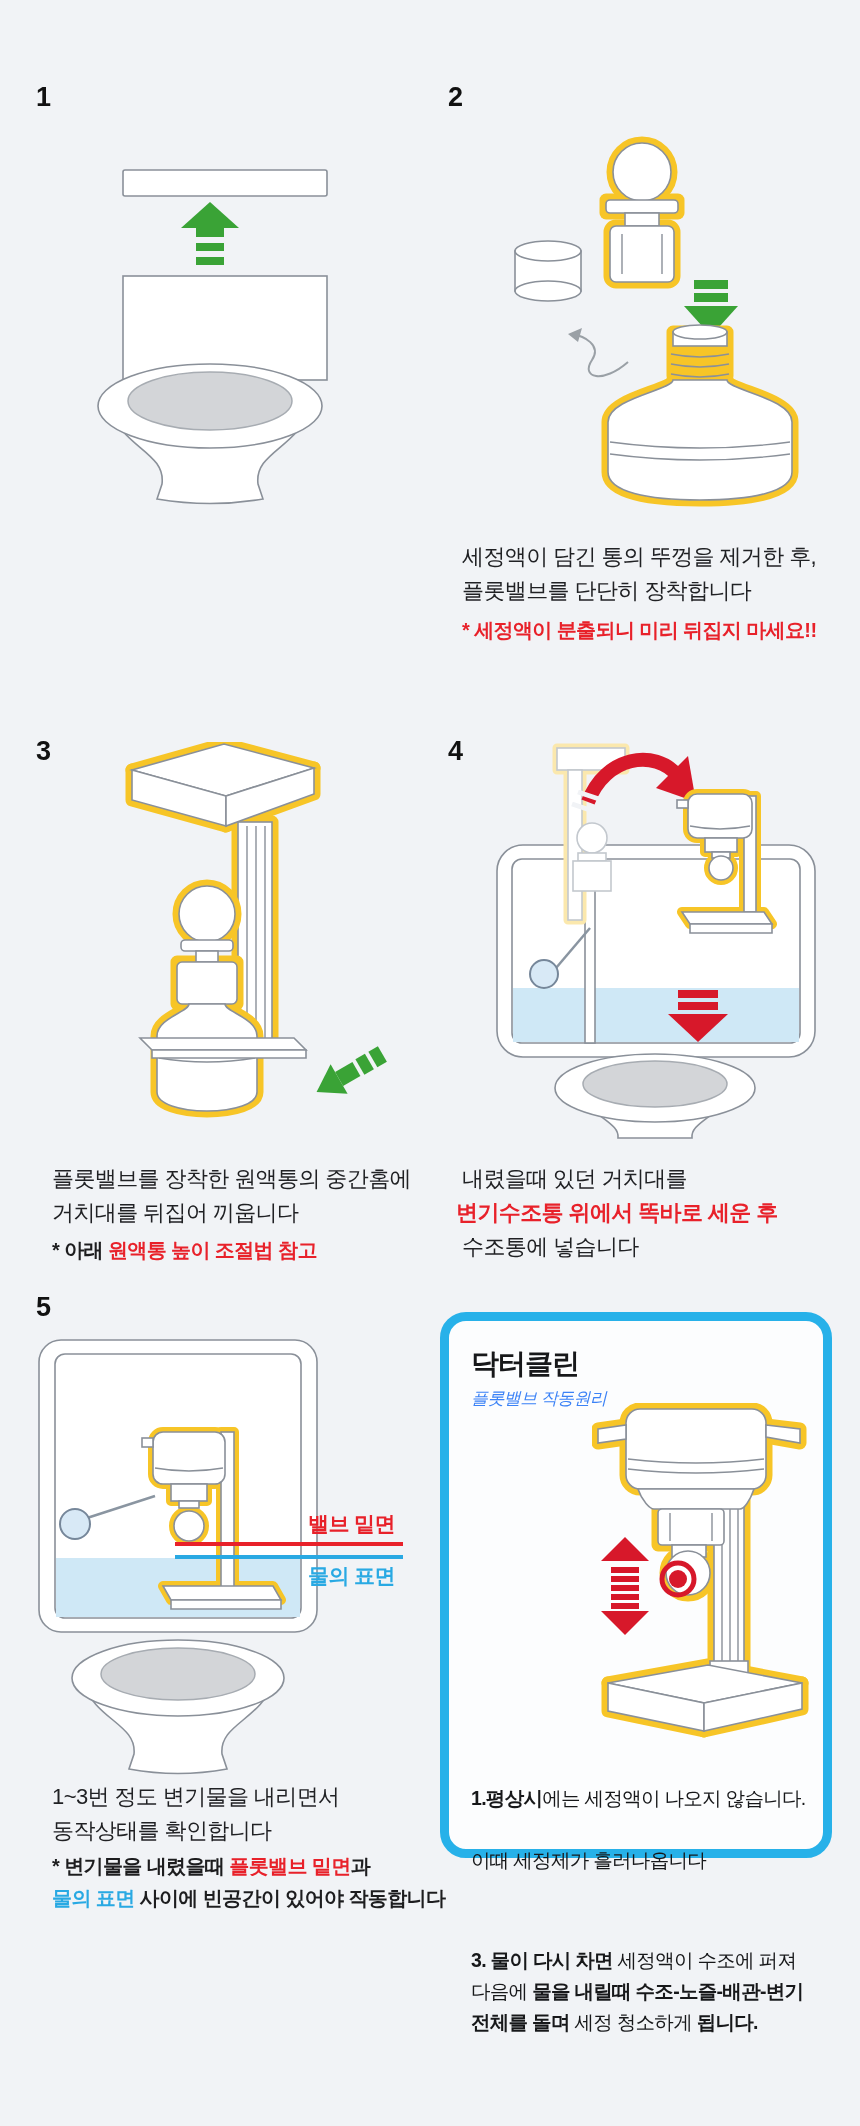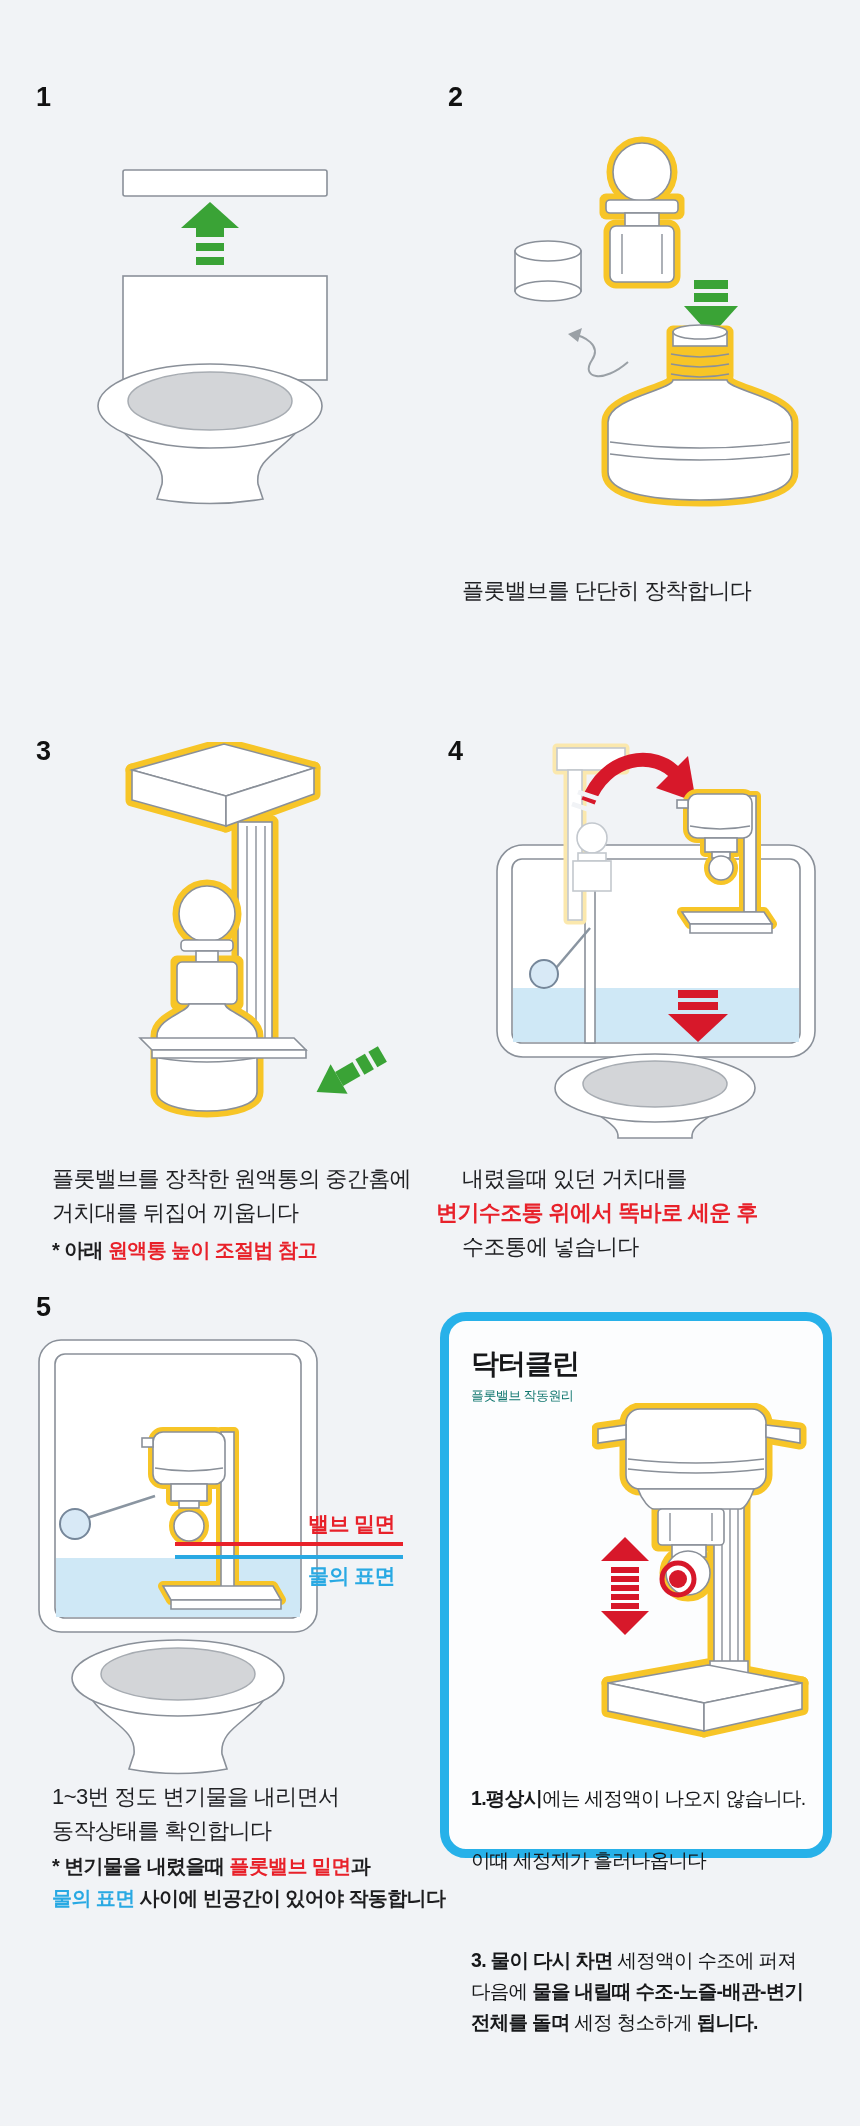--- a/index.html
+++ b/index.html
@@ -9,21 +9,21 @@
   .stepnum{font-size:27px;font-weight:700;color:#111;}
   .cap{font-size:22px;line-height:34px;letter-spacing:-0.6px;color:#202124;font-weight:400;white-space:nowrap;}
   .note{font-size:20px;line-height:32px;font-weight:700;letter-spacing:-0.6px;color:#1d1d1f;white-space:nowrap;}
   .red{color:#e8212a;}
   .blue{color:#29a9e3;}
   .bold{font-weight:700;}
   .lbl{font-size:21px;font-weight:700;letter-spacing:-0.6px;white-space:nowrap;text-align:left;width:92px;}
   .bluebox{position:absolute;left:440px;top:1312px;width:392px;height:546px;background:#fcfdfe;
            border:9px solid #27b1e9;border-radius:26px;box-sizing:border-box;}
   .bx-title{font-size:28px;font-weight:800;letter-spacing:-1px;color:#17181a;}
-  .bx-sub{font-size:13px;letter-spacing:-0.6px;color:#0f766e;}
+  .bx-sub{font-size:17px;letter-spacing:-0.6px;color:#3b82f6;font-style:italic;}
   .bx-p{font-size:19.5px;line-height:31px;letter-spacing:-0.7px;color:#17181a;white-space:nowrap;}
   svg .ink{fill:#ffffff;stroke:#8a9099;stroke-width:1.6;}
   svg .ln{fill:none;stroke:#8a9099;stroke-width:1.4;}
   svg .y{fill:#f7c527;stroke:#f7c527;stroke-width:13;stroke-linejoin:round;stroke-linecap:round;}
   svg .yg{fill:#fbe8ad;stroke:#fbe8ad;stroke-width:9;stroke-linejoin:round;}
   svg .gink{fill:#ffffff;stroke:#c3c8ce;stroke-width:1.6;}
   svg .grn{fill:#3aa336;}
   svg .rd{fill:#d7182a;}
   svg .seat{fill:#d3d5d8;stroke:#a7acb2;stroke-width:1.5;}
 </style>
@@ -88,21 +88,23 @@
       <path d="M 205,268 C 205,278 140,286 140,310 L 140,360 C 140,380 180,388 232,388 C 284,388 324,380 324,360 L 324,310 C 324,286 259,278 259,268 Z"></path>
     </g>
     <g>
       <rect class="ink" x="205" y="220" width="54" height="14"></rect>
       <ellipse class="ink" cx="232" cy="220" rx="27" ry="7"></ellipse>
       <path class="ln" d="M203,242 Q232,248 261,242 M203,252 Q232,258 261,252 M203,262 Q232,268 261,262"></path>
       <path class="ink" d="M 205,268 C 205,278 140,286 140,310 L 140,360 C 140,380 180,388 232,388 C 284,388 324,380 324,360 L 324,310 C 324,286 259,278 259,268 Z"></path>
       <path class="ln" d="M 142,330 Q 232,342 322,330 M 142,342 Q 232,354 322,342"></path>
     </g>
   </svg>
+  <div class="abs cap" style="left:462px;top:540px;">세정액이 담긴 통의 뚜껑을 제거한 후,</div>
   <div class="abs cap" style="left:462px;top:574px;">플롯밸브를 단단히 장착합니다</div>
+  <div class="abs note red" style="left:462px;top:614px;">* 세정액이 분출되니 미리 뒤집지  마세요!!</div>
 
   <div class="abs stepnum" style="left:36px;top:736px;">3</div>
 
   <svg class="abs" style="left:62px;top:742px;" width="330" height="398" viewBox="0 0 330 398">
 
     <g class="y">
       <polygon points="70,28 162,2 252,26 164,54"></polygon>
       <polygon points="70,28 164,54 164,84 70,58"></polygon>
       <polygon points="164,54 252,26 252,52 164,84"></polygon>
       <rect x="176" y="80" width="34" height="228"></rect>
@@ -204,21 +206,21 @@
       <polygon points="238,272 298,272 268,300"></polygon>
     </g>
 
     <g>
       <path class="ink" d="M 150,350 C 160,375 190,380 188,396 L 262,396 C 260,380 290,375 300,350 Z"></path>
       <ellipse class="ink" cx="225" cy="346" rx="100" ry="34"></ellipse>
       <ellipse class="seat" cx="225" cy="342" rx="72" ry="23"></ellipse>
     </g>
   </svg>
   <div class="abs cap" style="left:462px;top:1162px;">내렸을때 있던 거치대를</div>
-  <div class="abs cap bold red" style="left:436px;top:1196px;">변기수조통 위에서 똑바로 세운 후</div>
+  <div class="abs cap bold red" style="left:456px;top:1196px;">변기수조통 위에서 똑바로 세운 후</div>
   <div class="abs cap" style="left:462px;top:1230px;">수조통에 넣습니다</div>
 
   <div class="abs stepnum" style="left:36px;top:1292px;">5</div>
 
   <svg class="abs" style="left:35px;top:1336px;" width="372" height="452" viewBox="0 0 372 452">
     <g>
       <rect class="ink" x="4" y="4" width="278" height="292" rx="22" stroke-width="2.5"></rect>
       <rect class="ink" x="20" y="18" width="246" height="264" rx="10"></rect>
       <rect x="21" y="222" width="244" height="59" fill="#cfe8f6"></rect>
     </g>

